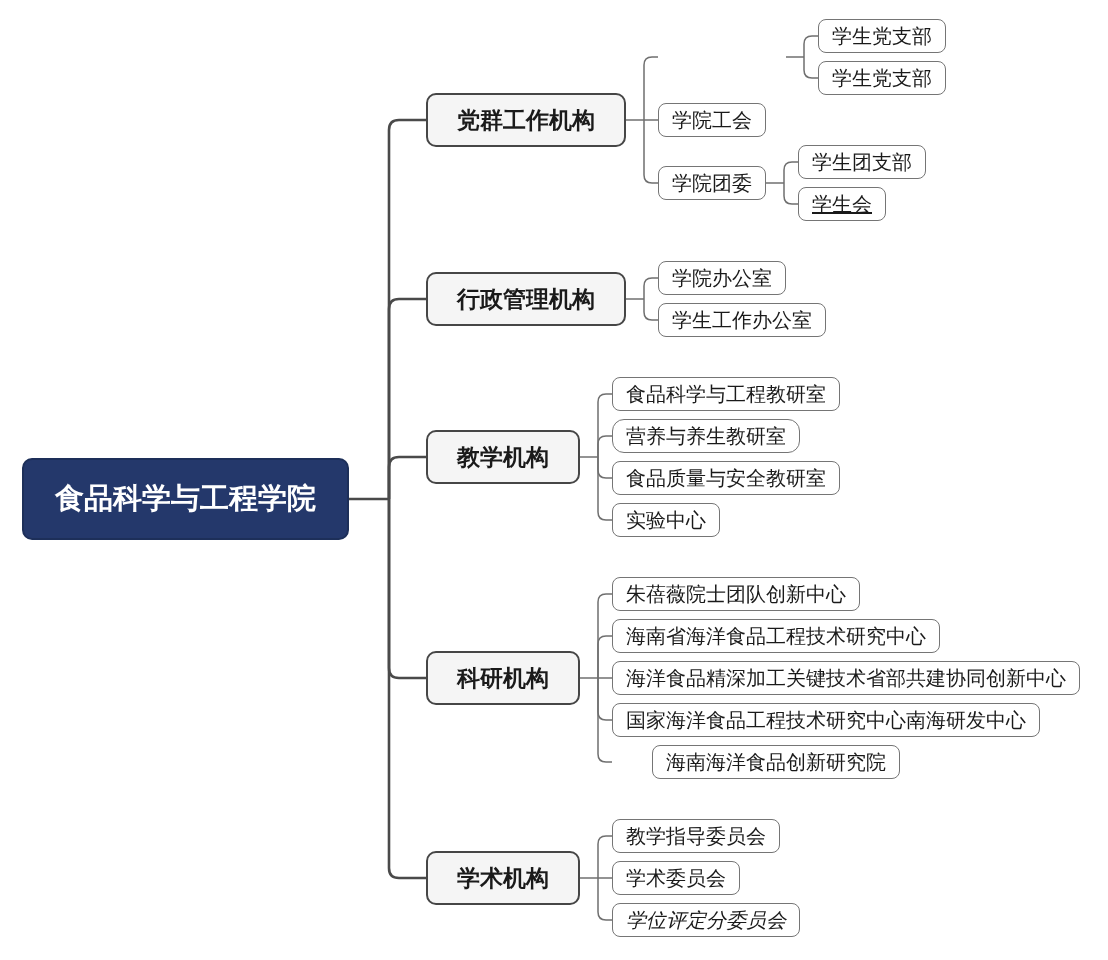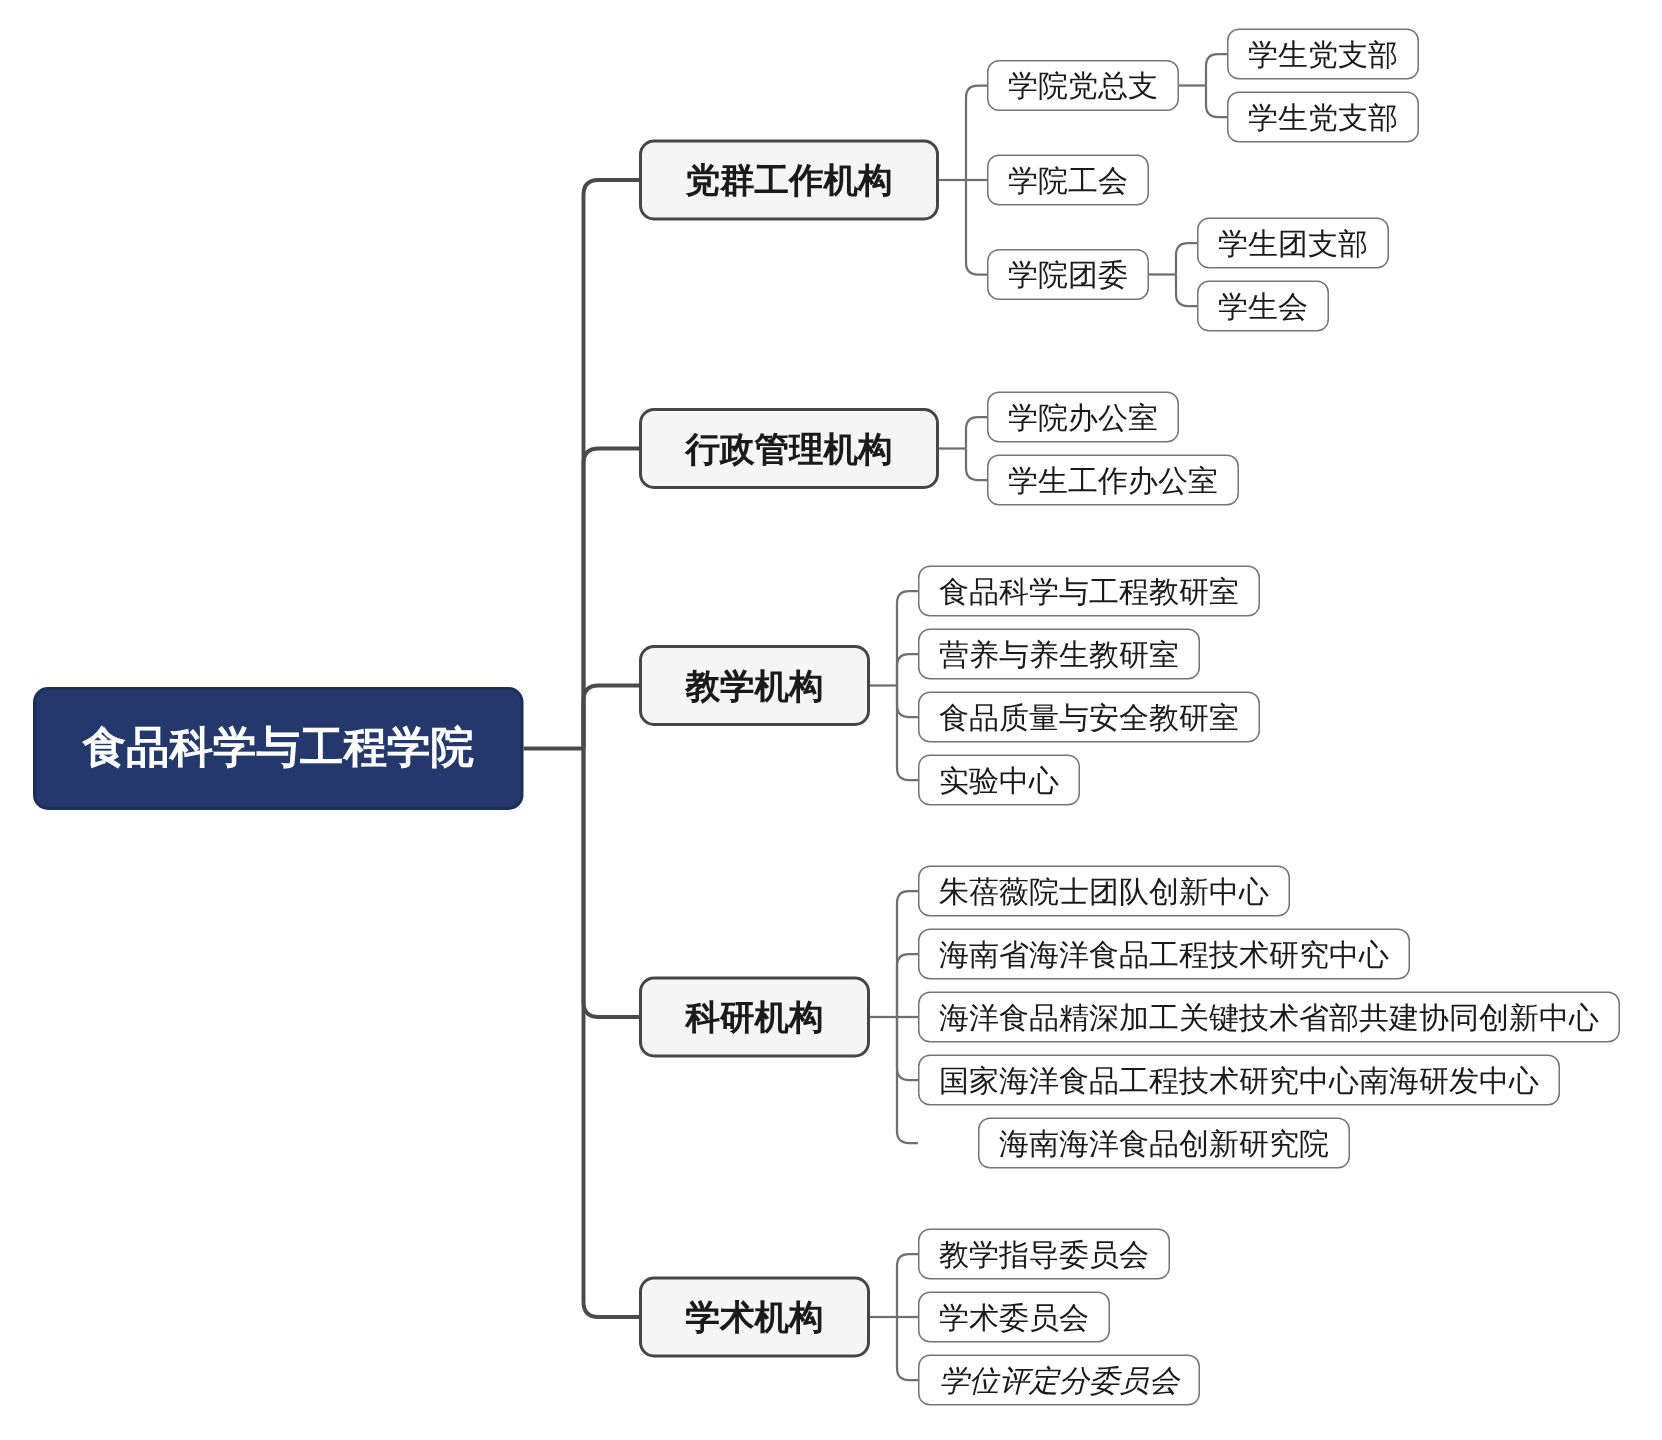--- a/index.html
+++ b/index.html
@@ -80,33 +80,32 @@
       <path d="M 598 678 V 712 Q 598 720 606 720 H 612" class="thin"></path>
       <path d="M 598 678 V 754 Q 598 762 606 762 H 612" class="thin"></path>
       <path d="M 580 878 H 598" class="thin"></path>
       <path d="M 598 878 V 844 Q 598 836 606 836 H 612" class="thin"></path>
       <path d="M 598 878 H 612" class="thin"></path>
       <path d="M 598 878 V 912 Q 598 920 606 920 H 612" class="thin"></path>
     </svg>
 
 <div class="node n0" style="left: 22px; top: 458px;">食品科学与工程学院</div>
     <div class="node n1" style="left: 426px; top: 93px;">党群工作机构</div>
-    <div class="node n2" style="left: 658px; top: 40px;">学院党总支</div>
     <div class="node n2" style="left: 818px; top: 19px;">学生党支部</div>
     <div class="node n2" style="left: 818px; top: 61px;">学生党支部</div>
     <div class="node n2" style="left: 658px; top: 103px;">学院工会</div>
     <div class="node n2" style="left: 658px; top: 166px;">学院团委</div>
     <div class="node n2" style="left: 798px; top: 145px;">学生团支部</div>
-    <div class="node n2" style="left: 798px; top: 187px;">学生会</div>
+    <div class="node n2" style="left: 798px; top: 187px; text-decoration: underline;">学生会</div>
     <div class="node n1" style="left: 426px; top: 272px;">行政管理机构</div>
     <div class="node n2" style="left: 658px; top: 261px;">学院办公室</div>
     <div class="node n2" style="left: 658px; top: 303px;">学生工作办公室</div>
     <div class="node n1" style="left: 426px; top: 430px;">教学机构</div>
     <div class="node n2" style="left: 612px; top: 377px;">食品科学与工程教研室</div>
-    <div class="node n2" style="left: 612px; top: 419px;">营养与养生教研室</div>
+    <div class="node n2" style="left: 612px; top: 419px; border-radius: 12px;">营养与养生教研室</div>
     <div class="node n2" style="left: 612px; top: 461px;">食品质量与安全教研室</div>
     <div class="node n2" style="left: 612px; top: 503px;">实验中心</div>
     <div class="node n1" style="left: 426px; top: 651px;">科研机构</div>
     <div class="node n2" style="left: 612px; top: 577px;">朱蓓薇院士团队创新中心</div>
     <div class="node n2" style="left: 612px; top: 619px;">海南省海洋食品工程技术研究中心</div>
     <div class="node n2" style="left: 612px; top: 661px;">海洋食品精深加工关键技术省部共建协同创新中心</div>
     <div class="node n2" style="left: 612px; top: 703px;">国家海洋食品工程技术研究中心南海研发中心</div>
     <div class="node n2" style="left: 612px; top: 745px; margin-left: 40px;">海南海洋食品创新研究院</div>
     <div class="node n1" style="left: 426px; top: 851px;">学术机构</div>
     <div class="node n2" style="left: 612px; top: 819px;">教学指导委员会</div>

